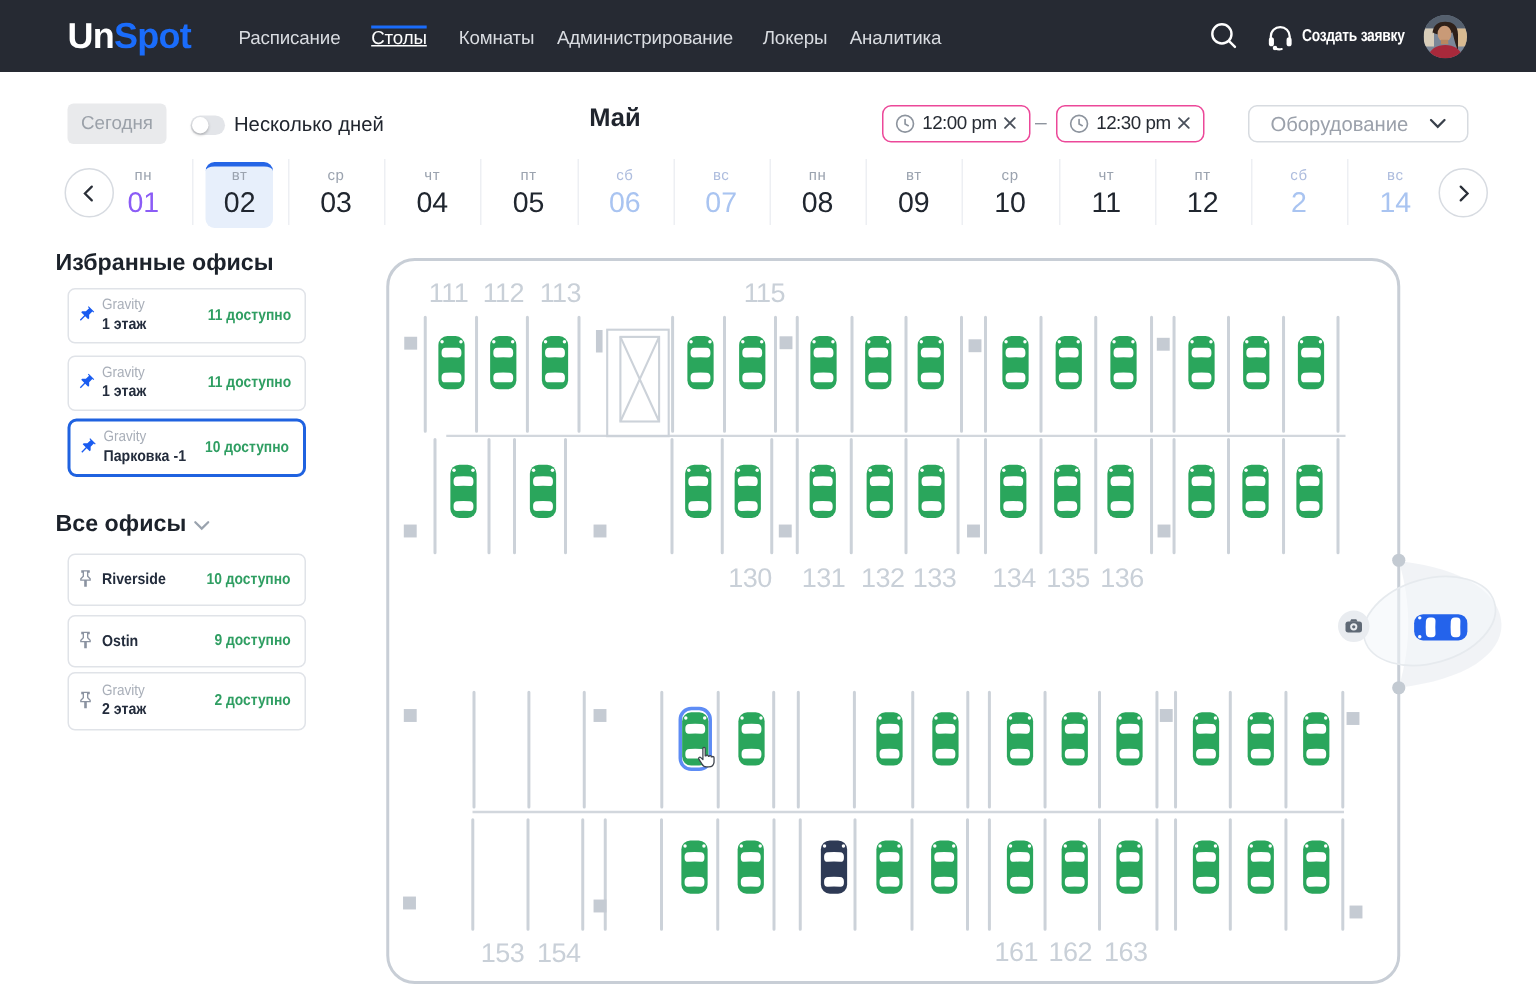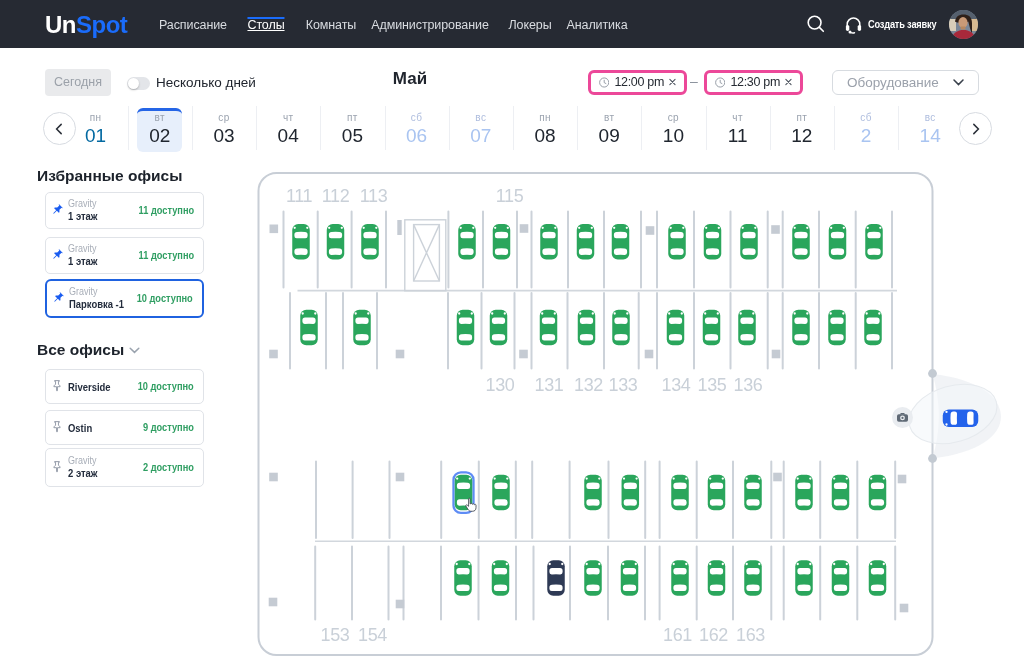--- a/index.html
+++ b/index.html
@@ -15,21 +15,21 @@
 .hico { position:absolute; top:14px; }
 .crlbl { position:absolute; left:868px; top:17.5px; font-size:11.5px; font-weight:700; color:#fff; letter-spacing:-0.2px; transform:scaleX(0.8); transform-origin:left center; white-space:nowrap; }
 .avatar { position:absolute; left:949px; top:9.5px; width:29px; height:29px; border-radius:50%; overflow:hidden; }
 
 .btn-today { position:absolute; left:45px; top:69px; width:66px; height:27px; background:#e9eaec; border-radius:4px;
   color:#9ba1a9; font-size:12.5px; font-weight:500; text-align:center; line-height:27px; }
 .tgl { position:absolute; left:127px; top:76.5px; width:23px; height:13px; background:#e3e5e9; border-radius:7px; }
 .tgl::before { content:''; position:absolute; left:1px; top:1px; width:11px; height:11px; border-radius:50%; background:#fff; box-shadow:0 1px 2px rgba(0,0,0,.25); }
 .tlbl { position:absolute; left:156px; top:75px; font-size:13.5px; color:#20252e; }
 .may { position:absolute; left:410px; top:69px; transform:translateX(-50%); font-size:17px; font-weight:700; color:#20252e; }
-.chip { position:absolute; top:69.5px; height:25.5px; background:#fff; border:3px solid #ec4899; border-radius:6px;
+.chip { position:absolute; top:69.5px; height:25.5px; background:#fff; border:1px solid #ec4899; border-radius:6px;
   display:flex; align-items:center; padding:0 8px; gap:5px; font-size:12.5px; color:#262b33; white-space:nowrap; }
 .dash { position:absolute; left:690px; top:73px; color:#8d949e; font-size:14px; }
 .sel { }
 .equip { position:absolute; left:832px; top:69.5px; width:147px; height:25.5px; border:1px solid #d7dbe0; border-radius:6px;
   font-size:13.5px; color:#9ba1ab; display:flex; align-items:center; padding:0 14px; }
 .equip svg { margin-left:auto; }
 
 .dc { position:absolute; top:108px; width:46px; transform:translateX(-50%); text-align:center; }
 .dl { font-size:10px; letter-spacing:.4px; margin-top:4px; }
 .dn { font-size:19px; font-weight:500; margin-top:2px; }
@@ -244,21 +244,21 @@
 <div class="ddv" style="left:448.7px"></div>
 <div class="ddv" style="left:512.9000000000001px"></div>
 <div class="ddv" style="left:577.1px"></div>
 <div class="ddv" style="left:641.3000000000001px"></div>
 <div class="ddv" style="left:705.5000000000001px"></div>
 <div class="ddv" style="left:769.7px"></div>
 <div class="ddv" style="left:833.9000000000001px"></div>
 <div class="ddv" style="left:898.1000000000001px"></div>
 <div class="dc" style="left:95.6px">
       <div class="dl" style="color:#9ba3af">пн</div>
-      <div class="dn" style="color:#0369a1">01</div>
+      <div class="dn" style="color:#8b5cf6">01</div>
     </div>
 <div class="dc" style="left:159.8px">
       <div class="dl" style="color:#9ba3af">вт</div>
       <div class="dn" style="color:#20262f">02</div>
     </div>
 <div class="dc" style="left:224.0px">
       <div class="dl" style="color:#9ba3af">ср</div>
       <div class="dn" style="color:#20262f">03</div>
     </div>
 <div class="dc" style="left:288.20000000000005px">

